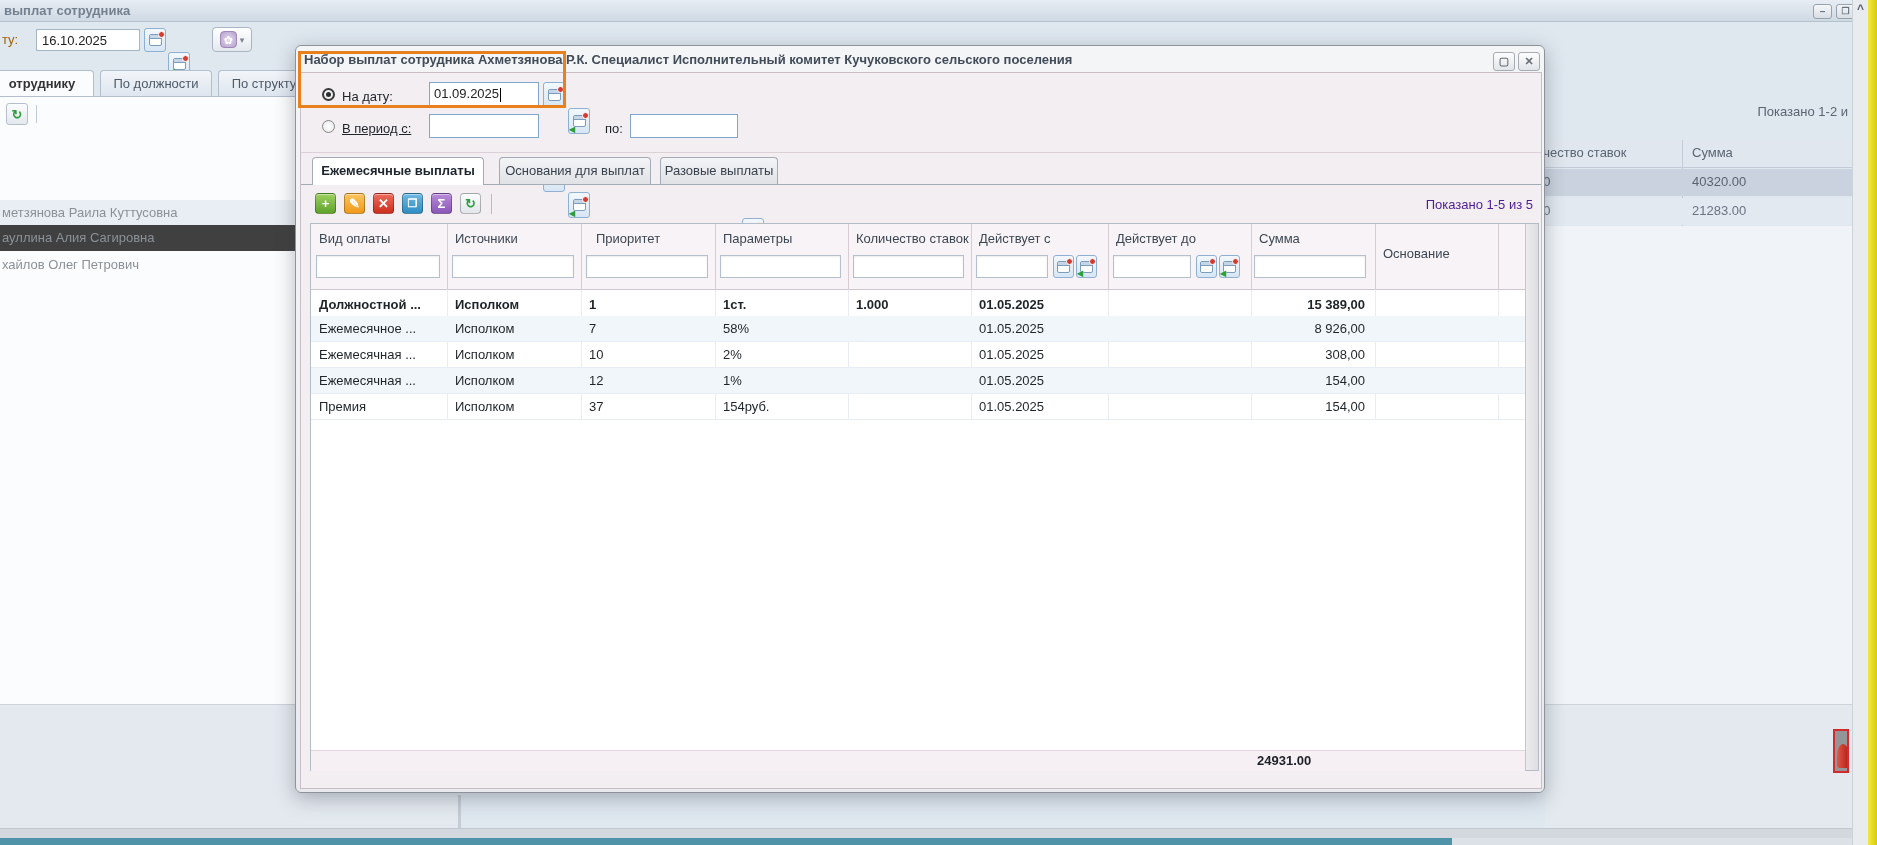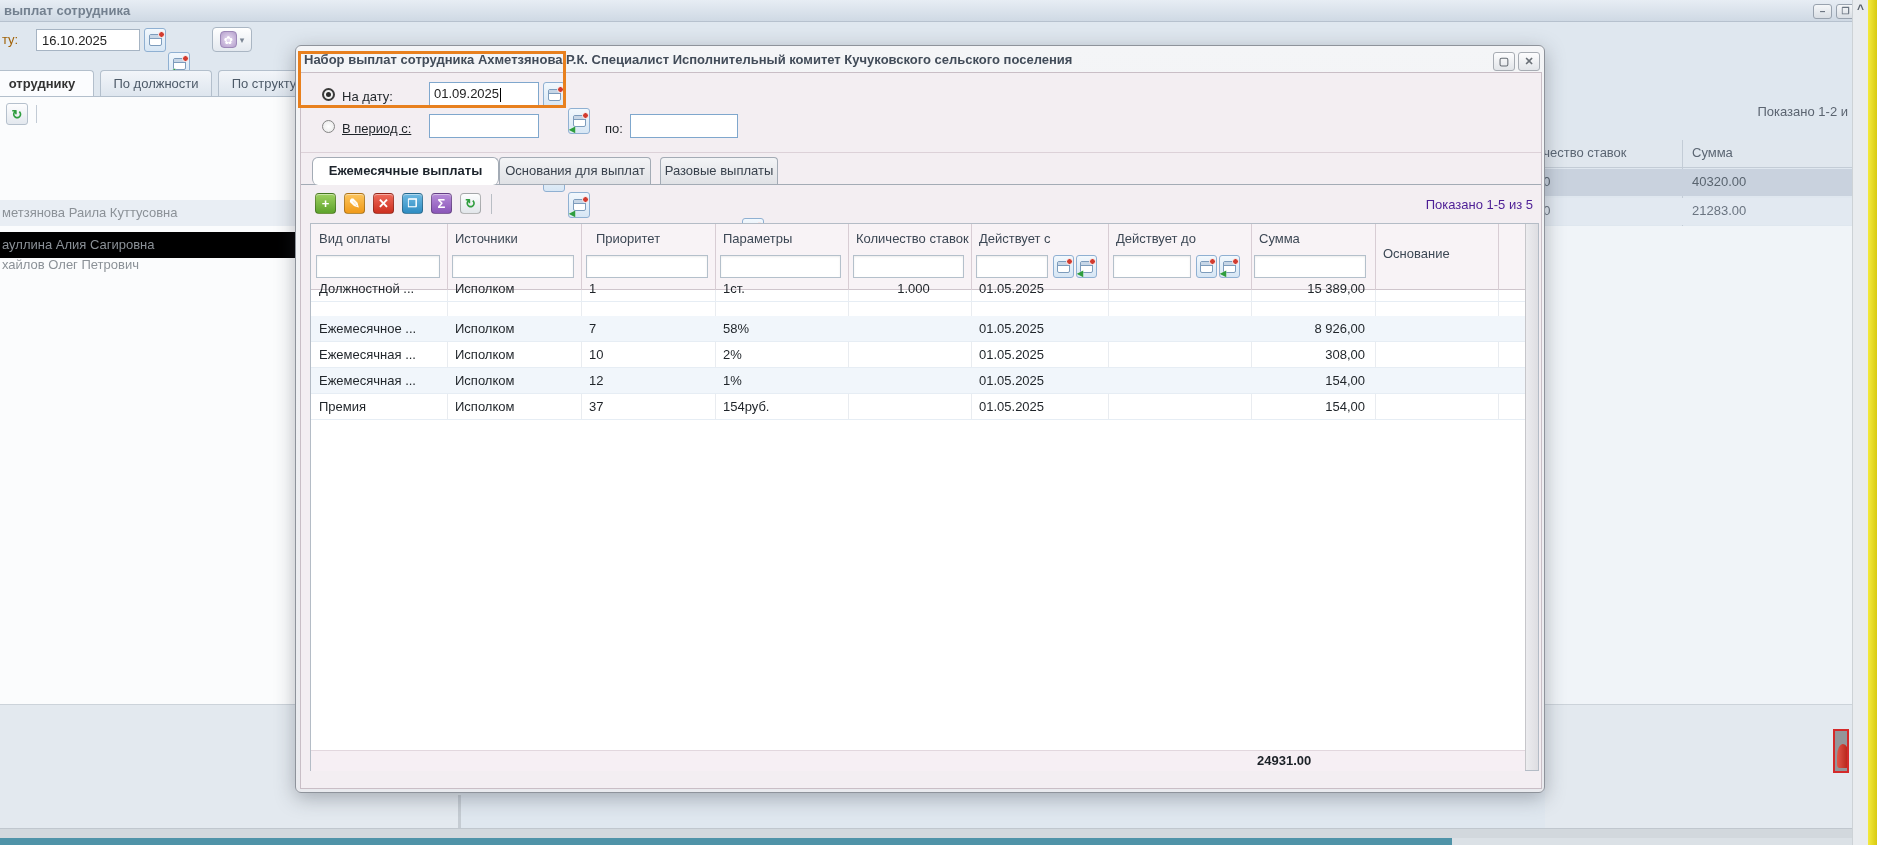--- a/index.html
+++ b/index.html
@@ -151,21 +151,21 @@
   <div class="abs bg-tab" style="left:100px; width:112px;"><span>По должности</span></div>
   <div class="abs bg-tab" style="left:218px; width:92px;"><span>По структу</span></div>
   <div class="abs bg-tabline"></div>
 
   <div class="abs bg-leftpanel"></div>
   <div class="abs small-btn" style="left:6px; top:103px;">
       <span>↻</span>
     </div>
   <div class="abs vsep" style="left:36px; top:105px; height:18px;"></div>
   <div class="abs emp-row" style="top:200px; background:#e9eef4;">метзянова Раила Куттусовна</div>
-  <div class="abs emp-row" style="top:232px; background:#000000;">ауллина Алия Сагировна</div>
+  <div class="abs emp-row" style="top:225px; background:#404040;">ауллина Алия Сагировна</div>
   <div class="abs emp-row" style="top:252px;">хайлов Олег Петрович</div>
 
   <div class="abs bg-paging">Показано 1-2 и</div>
   <div class="abs bg-rt-header">
     <span class="bg-rt-cell" style="left:-9px;">ичество ставок</span>
     <span class="bg-rt-cell" style="left:147px;">Сумма</span>
     <span style="position:absolute; left:137px; top:0; width:1px; height:86px; background:#c3ccd6;"></span>
   </div>
   <div class="abs bg-rt-row1">
     <span class="bg-rt-cell" style="left:-9px;">00</span>
@@ -226,21 +226,21 @@
       <div class="abs dbtn" style="left:441px; top:41px; height:26px;">
           <span class="cal"></span>
         </div>
       <div class="abs dbtn" style="left:466px; top:41px; height:26px;">
           <span class="cal"></span>
           <span class="cal-arrow">◂</span>
         </div>
 
       <div class="abs dlg-sep"></div>
 
-      <div class="abs dlg-tab active" style="left:11px; width:187px;border-radius:6px;"><span>Ежемесячные выплаты</span></div>
+      <div class="abs dlg-tab active" style="left:11px; width:172px;"><span>Ежемесячные выплаты</span></div>
       <div class="abs dlg-tab" style="left:198px; width:152px;"><span>Основания для выплат</span></div>
       <div class="abs dlg-tab" style="left:359px; width:118px;"><span>Разовые выплаты</span></div>
       <div class="abs dlg-tabline"></div>
 
       <div class="abs ti ti-add" style="left:14px; top:120px;">
           <span>+</span>
         </div>
       <div class="abs ti ti-edit" style="left:43px; top:120px;">
           <span>✎</span>
         </div>
@@ -308,26 +308,26 @@
         <span class="bline-col" style="left:136px;"></span>
           <span class="bline-col" style="left:270px;"></span>
         <span class="bline-col" style="left:404px;"></span>
           <span class="bline-col" style="left:537px;"></span>
         <span class="bline-col" style="left:660px;"></span>
           <span class="bline-col" style="left:797px;"></span>
         <span class="bline-col" style="left:940px;"></span>
           <span class="bline-col" style="left:1064px;"></span>
         <span class="bline-col" style="left:1187px;"></span>
 
-        <div class="grid-row" style="top:52px;">
+        <div class="grid-row" style="top:68px;font-weight:bold;">
           <span class="gc" style="left:0;width:136px;">Должностной ...</span>
           <span class="gc" style="left:136px;width:134px;">Исполком</span>
           <span class="gc" style="left:270px;width:134px;">1</span>
           <span class="gc" style="left:404px;width:133px;">1ст.</span>
-          <span class="gc" style="left:537px;width:123px;text-align:center;">1.000</span>
+          <span class="gc" style="left:537px;width:123px;">1.000</span>
           <span class="gc" style="left:660px;width:137px;">01.05.2025</span>
           <span class="gc" style="left:797px;width:143px;"></span>
           <span class="gc num-right" style="left:940px;width:124px;padding-left:19px;">15 389,00</span>
           <span class="gc" style="left:1064px;width:123px;"></span>
         </div>
         <div class="grid-row alt" style="top:92px;">
           <span class="gc" style="left:0;width:136px;">Ежемесячное ...</span>
           <span class="gc" style="left:136px;width:134px;">Исполком</span>
           <span class="gc" style="left:270px;width:134px;">7</span>
           <span class="gc" style="left:404px;width:133px;">58%</span>

